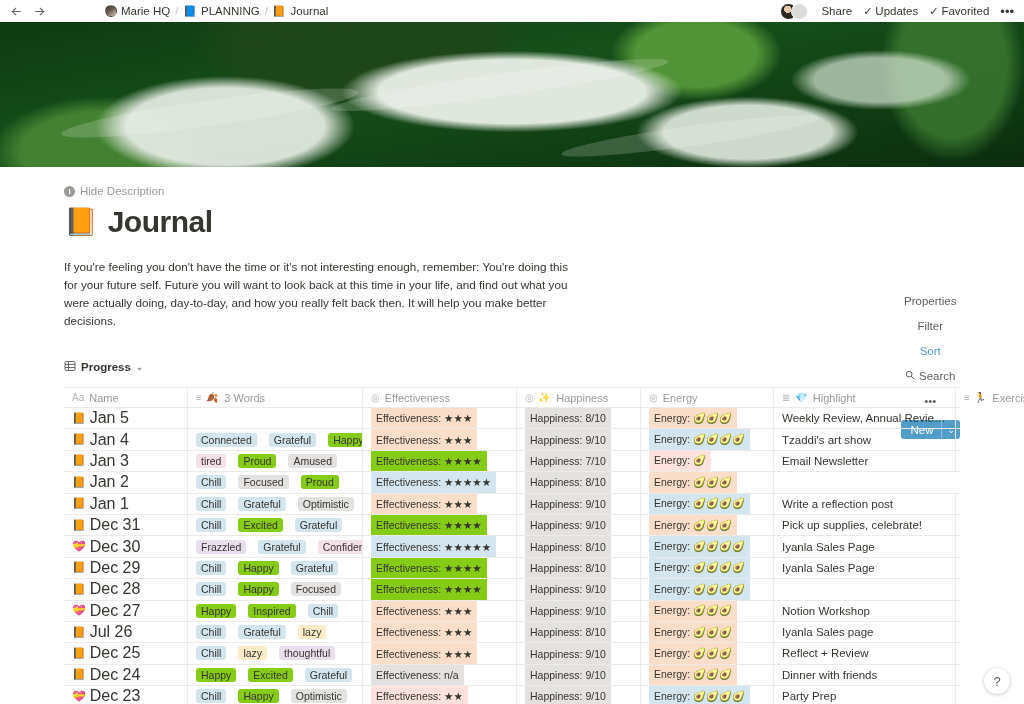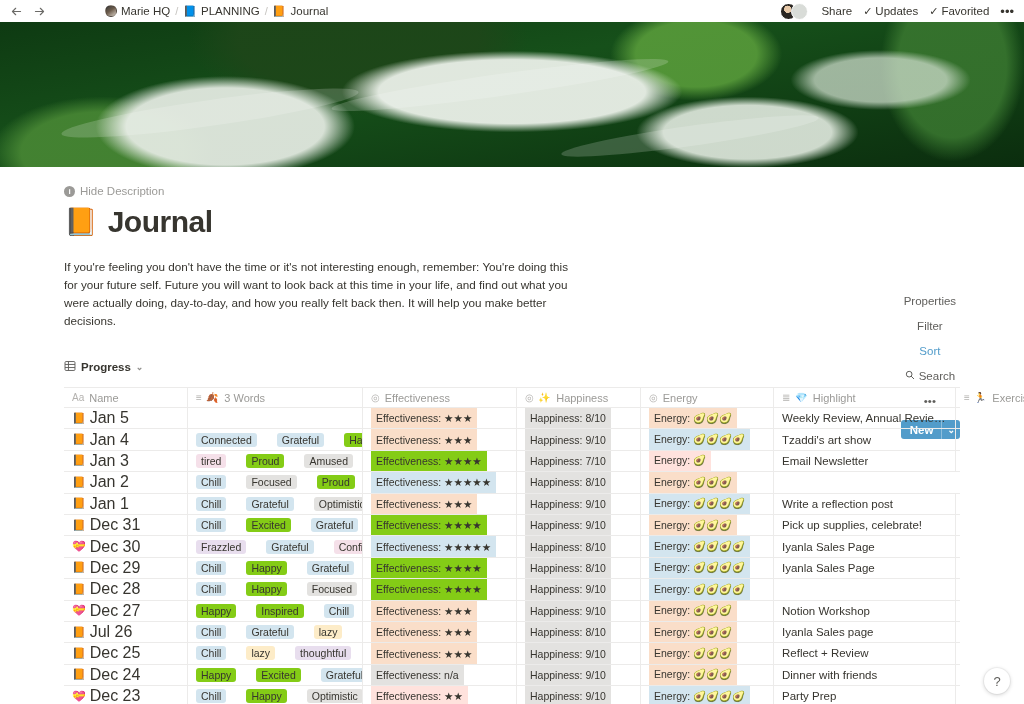--- a/index.html
+++ b/index.html
@@ -115,21 +115,21 @@
   .view-tab { display: flex; align-items: center; gap: 5px; font-size: 11.5px; font-weight: 600; }
   .grid-icon { color: #5f5e5b; }
   .chev { color: #8f8e8b; font-size: 9px; }
   .toolbar-right { margin-left: auto; display: flex; align-items: center; gap: 13px; font-size: 11.5px; color: #5f5e5b; flex-direction: column; }
   .toolbar-right .sort { color: #529cca; }
   .tr-item { display: flex; align-items: center; gap: 4px; cursor: default; }
   .new-btn {
     display: flex; align-items: center;
     background: #529cca; color: #fff;
     border-radius: 3px; height: 19px;
-    font-size: 11.5px; font-weight: 700;
+    font-size: 11.5px; font-weight: 400;
     overflow: hidden;
     margin-left: 1px;
   }
   .new-btn .lbl { padding: 0 8px 0 9px; }
   .new-btn .sep { width: 1px; height: 19px; background: rgba(255,255,255,.35); }
   .new-btn .cv { padding: 0 5px; font-size: 9px; }
 
   
   .table {
     margin-top: 9px;
@@ -158,21 +158,21 @@
   .c-energy { width: 133px; flex: none; }
   .c-high   { width: 182px; flex: none; }
   .c-ex     { width: 104px; flex: none; }
   .row-emoji { font-size: 11px; line-height: 1; }
 
   .pill {
     display: inline-flex; align-items: center;
     height: 14px; padding: 0 5px;
     border-radius: 3px;
     font-size: 10.5px;
-    margin-right: 16px;
+    margin-right: 8px;
     color: #37352f;
     white-space: nowrap;
   }
   .pill:last-child { margin-right: 0; }
   .p-blue   { background: #d3e5ef; }
   .p-green  { background: #84cc16; }
   .p-gray   { background: #e3e2e0; }
   .p-pink   { background: #f5e0e9; }
   .p-red    { background: #ffe2dd; }
   .p-purple { background: #e8deee; }

